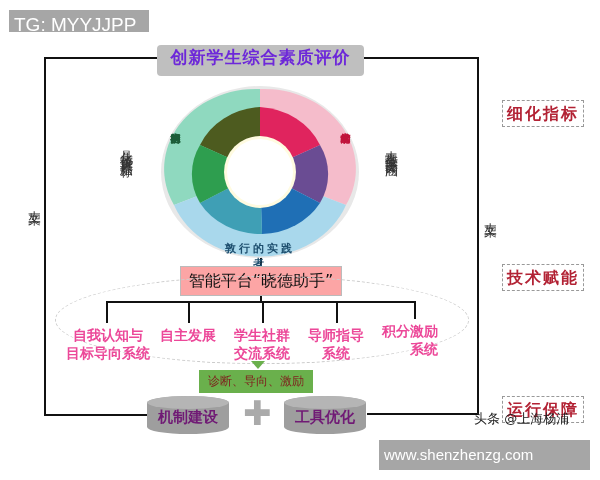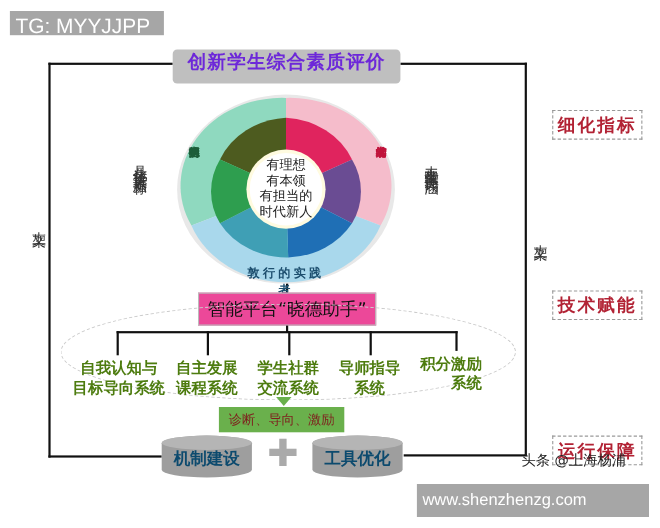--- a/index.html
+++ b/index.html
@@ -27,34 +27,34 @@
     font-family: "DejaVu Serif", serif; font-size: 13px; color: #333;
     letter-spacing: 2px; line-height: 16px;
   }
   .side-label {
     width: 82px; height: 27px; border: 1px dashed #999; box-sizing: border-box;
     color: #b22234; font-family: "DejaVu Serif", serif; font-weight: bold;
     font-size: 16px; text-align: center; line-height: 25px; letter-spacing: 2px;
   }
   .platform {
     left: 180px; top: 266px; width: 162px; height: 30px;
-    border: 1px solid #bbb; background: #ec4899; box-sizing: border-box;
+    border: 1px solid #bbb; background: #fca5a5; box-sizing: border-box;
     font-size: 16px; text-align: center; line-height: 28px; color: #111;
   }
   .sys {
-    font-size: 14px; color: #4d7c0f; text-align: center; line-height: 18px;
+    font-size: 14px; color: #ec4899; text-align: center; line-height: 18px;
     font-weight: bold;
   }
   .green-box {
     left: 199px; top: 370px; width: 114px; height: 23px;
     background: #6ab04c; color: #7f1d1d; font-family: "DejaVu Serif", serif;
     font-size: 12px; text-align: center; line-height: 23px;
   }
   .cyl {
-    width: 82px; height: 38px; background: #9e9e9e; color: #0c4a6e;
+    width: 82px; height: 38px; background: #9e9e9e; color: #701a75;
     font-size: 15px; font-weight: bold; text-align: center;
     border-radius: 41px / 7px; line-height: 42px;
   }
   .cyl::before {
     content: ""; position: absolute; left: 0; top: 0; width: 82px; height: 13px;
     border-radius: 50%; background: #b5b5b5;
   }
   .cyl span { position: relative; }
   .plus { color: #aaa; font-size: 34px; font-weight: bold; line-height: 30px; }
   .toutiao {
@@ -100,26 +100,20 @@
     <path d="M100 87 L14 120 A92 80 0 0 0 186 120 Z" fill="#a9d8ec"></path>
     <path d="M100 87 L100 22 A70 62 0 0 0 40 60 Z" fill="#4d5b1f"></path>
     <path d="M100 87 L100 22 A70 62 0 0 1 160 60 Z" fill="#e0245e"></path>
     <path d="M100 87 L160 60 A70 62 0 0 1 160 118 Z" fill="#6a4c93"></path>
     <path d="M100 87 L160 118 A70 62 0 0 1 102 149 Z" fill="#1f6fb5"></path>
     <path d="M100 87 L102 149 A70 62 0 0 1 40 118 Z" fill="#3f9fb5"></path>
     <path d="M100 87 L40 118 A70 62 0 0 1 40 60 Z" fill="#2e9e4f"></path>
     <circle cx="100" cy="87" r="36" fill="#fffbe0"></circle>
     <circle cx="100" cy="87" r="33" fill="#ffffff"></circle>
   </svg>
-  <div class="abs" style="left:64px;top:58px;width:72px;text-align:center;font-family:'DejaVu Serif',serif;font-size:12px;line-height:14px;color:#222;">
-    <div>有理想</div>
-    <div>有本领</div>
-    <div>有担当的</div>
-    <div>时代新人</div>
-  </div>
   <div class="abs" style="left:8px;top:40px;width:14px;font-size:10px;color:#1d5e3a;font-weight:bold;writing-mode:vertical-rl;">明德的担当者</div>
   <div class="abs" style="left:178px;top:40px;width:14px;font-size:10px;color:#c0143c;font-weight:bold;writing-mode:vertical-rl;">笃学的求知者</div>
   <div class="abs" style="left:60px;top:156px;width:80px;text-align:center;font-size:11px;color:#1d4e6e;font-weight:bold;letter-spacing:3px;">敦行的实践者</div>
 </div>
 
 <div class="abs platform">智能平台“晓德助手”</div>
 
 <div class="abs" style="left:55px;top:276px;width:412px;height:86px;border:1px dashed #ccc;border-radius:50%;"></div>
 
 <div class="abs line" style="left:260px;top:296px;width:2px;height:6px;"></div>
@@ -129,21 +123,20 @@
 <div class="abs line" style="left:262px;top:301px;width:2px;height:22px;"></div>
 <div class="abs line" style="left:336px;top:301px;width:2px;height:22px;"></div>
 <div class="abs line" style="left:414px;top:301px;width:2px;height:18px;"></div>
 
 <div class="abs sys" style="left:60px;top:326px;width:96px;">
   <div>自我认知与</div>
   <div>目标导向系统</div>
 </div>
 <div class="abs sys" style="left:152px;top:326px;width:72px;">
   <div>自主发展</div>
-  <div>课程系统</div>
 </div>
 <div class="abs sys" style="left:226px;top:326px;width:72px;">
   <div>学生社群</div>
   <div>交流系统</div>
 </div>
 <div class="abs sys" style="left:300px;top:326px;width:72px;">
   <div>导师指导</div>
   <div>系统</div>
 </div>
 <div class="abs sys" style="left:366px;top:322px;width:72px;text-align:right;">

